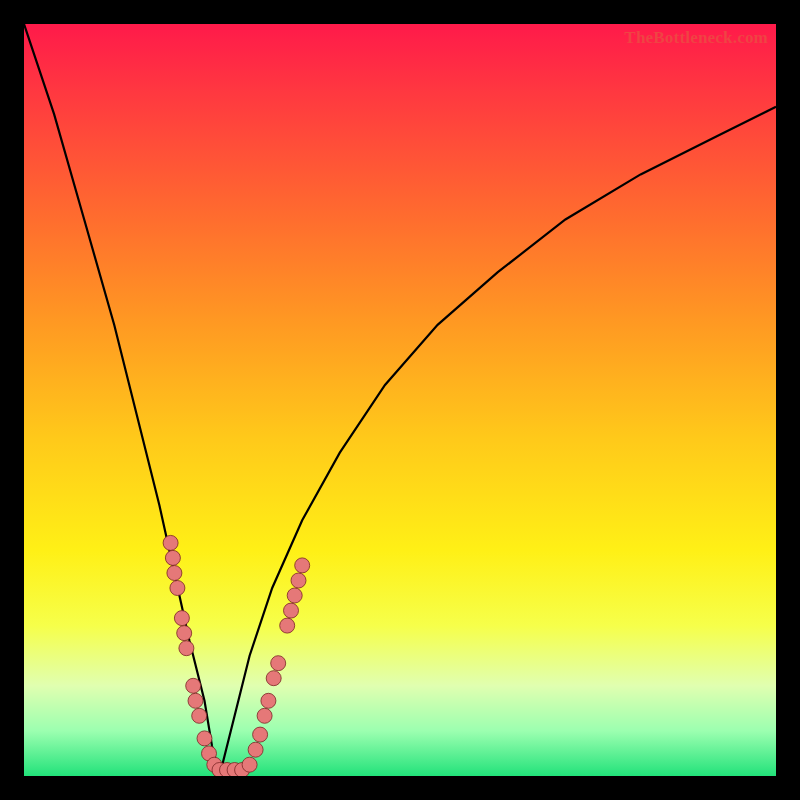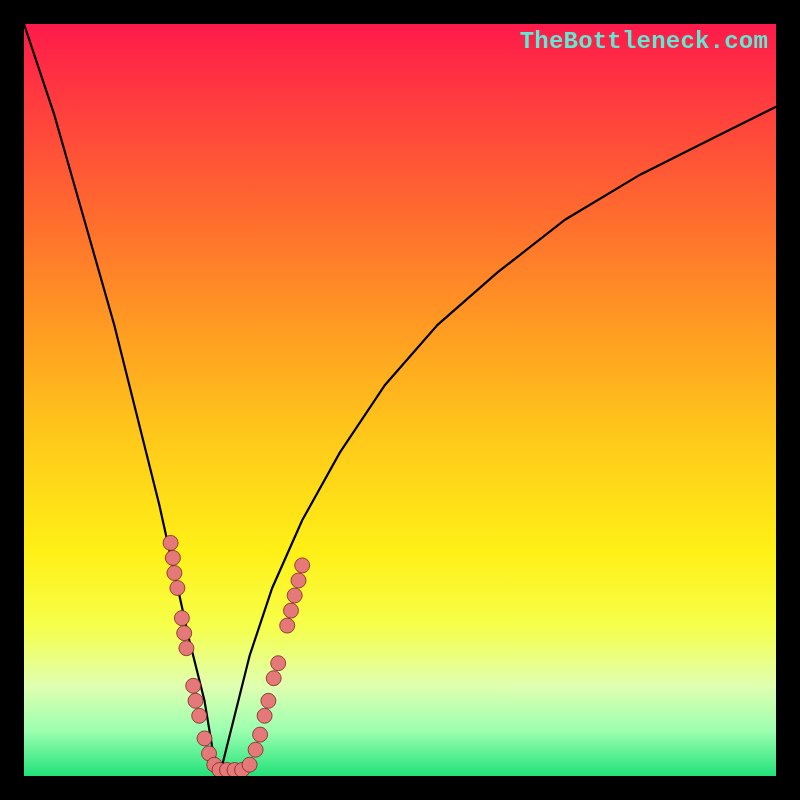--- a/index.html
+++ b/index.html
@@ -43,24 +43,24 @@
       #f6ff4a 80%,
       #e0ffb0 88%,
       #9cffb0 94%,
       #22e27a 100%
     );
   }
   .watermark {
     position: absolute;
     top: 4px;
     right: 8px;
-    font-family: Liberation Mono, monospace;
-    font-size: 24px;
+    font-family: Liberation Serif, serif;
+    font-size: 17px;
     font-weight: 600;
-    color: #5eead4;
+    color: #ef4444;
     letter-spacing: 0.2px;
     user-select: none;
   }
   svg.curves {
     position: absolute;
     left: 0;
     top: 0;
     width: 752px;
     height: 752px;
   }

